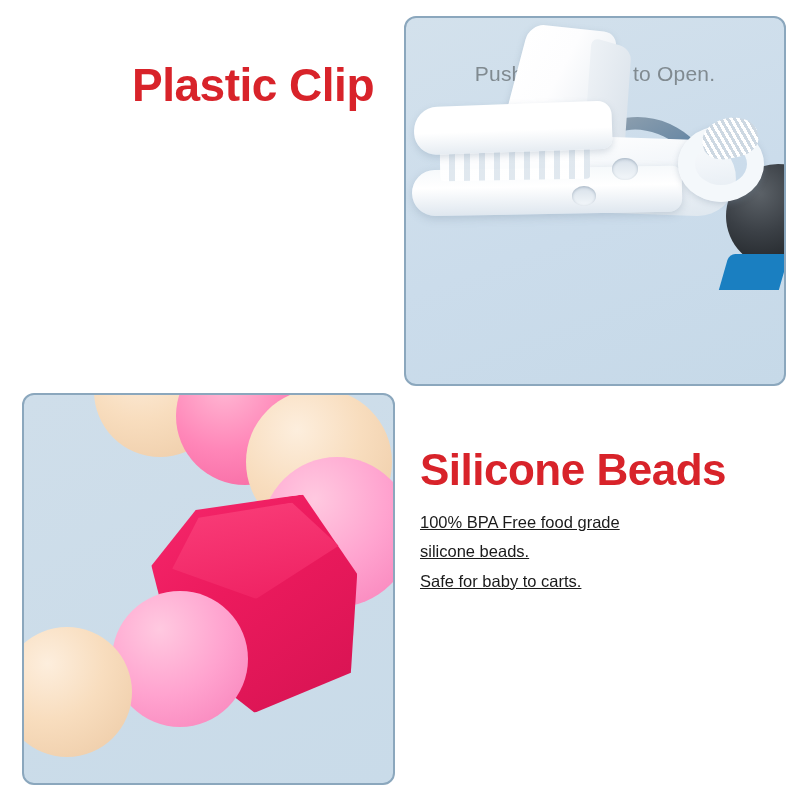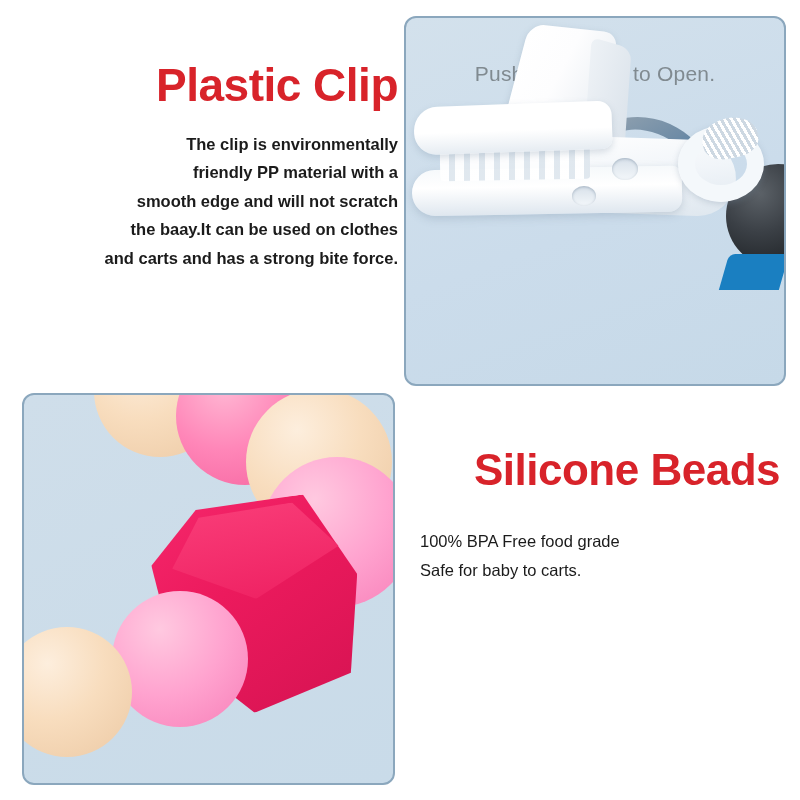--- a/index.html
+++ b/index.html
@@ -39,21 +39,21 @@
     width: 350px;
   }
   .title-red {
     color: #d8232a;
     font-weight: bold;
     line-height: 1.0;
     letter-spacing: -0.5px;
   }
   #clip-title {
     font-size: 46px;
-    text-align: right;
+    text-align: center;
     margin: 0 0 22px 60px;
   }
   #clip-body {
     font-size: 16.5px;
     font-weight: bold;
     color: #1b1b1b;
     text-align: right;
     line-height: 1.72;
   }
   #clip-body .ln { display: block; white-space: nowrap; }
@@ -221,45 +221,38 @@
 
   
   #beads-text-block {
     position: absolute;
     left: 420px;
     top: 448px;
     width: 360px;
   }
   #beads-title {
     font-size: 44px;
-    text-align: right;
-    margin: 0 0 35px 0;
+    text-align: left;
+    margin: 0 0 16px 0;
   }
   #beads-body {
     font-size: 16.5px;
     color: #1b1b1b;
     text-align: left;
     line-height: 1.78;
   }
-  #beads-body .ln { display: block; white-space: nowrap; }
+  #beads-body .ln { display: block; white-space: nowrap; text-decoration: underline; }
 </style>
 </head>
 <body>
 
 <div id="page">
 
   <div id="clip-text-block">
     <div id="clip-title" class="title-red">Plastic Clip</div>
-    <div id="clip-body">
-      <span class="ln">The clip is environmentally</span>
-      <span class="ln">friendly PP material with a</span>
-      <span class="ln">smooth edge and will not scratch</span>
-      <span class="ln">the baay.It can be used on clothes</span>
-      <span class="ln">and carts and has a strong bite force.</span>
-    </div>
   </div>
 
   <div id="clip-panel" class="panel">
 
     <div id="push-label">Push Down Clip to Open.</div>
 
     <svg id="arrow-svg" viewBox="0 0 190 110">
       <defs>
         <linearGradient id="arrGrad" x1="0" y1="0" x2="1" y2="1">
           <stop offset="0%" stop-color="#9aa7b2"></stop>
@@ -297,17 +290,18 @@
     <div id="hex-face-top"></div>
 
     <div class="bead bead-ltpink" style="left:88px;  top:196px; width:136px; height:136px;"></div>
     <div class="bead bead-cream" style="left:-22px; top:232px; width:130px; height:130px;"></div>
   </div>
 
   <div id="beads-text-block">
     <div id="beads-title" class="title-red">Silicone Beads</div>
     <div id="beads-body">
       <span class="ln">100% BPA Free food grade</span>
+      <span class="ln">silicone beads.</span>
       <span class="ln">Safe for baby to carts.</span>
     </div>
   </div>
 
 </div>
 
 </body></html>

